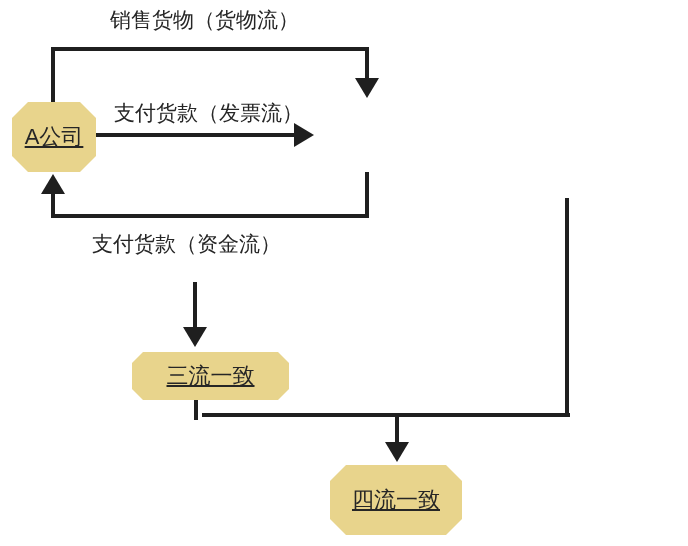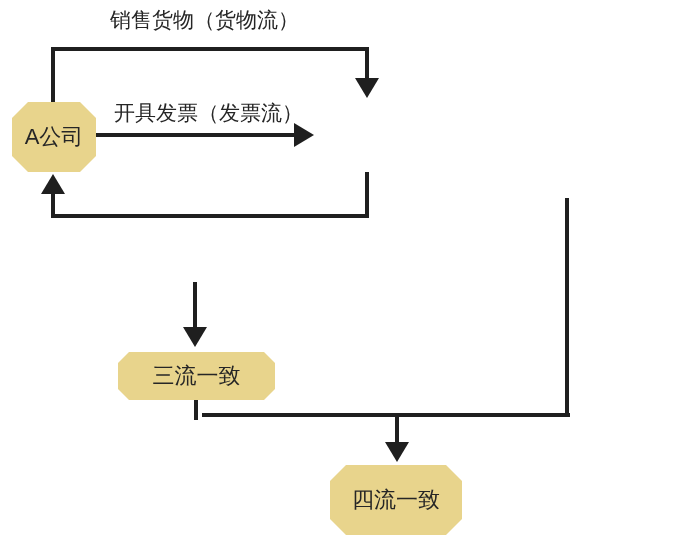--- a/index.html
+++ b/index.html
@@ -29,20 +29,21 @@
     position: absolute;
     background: var(--node-fill);
     display: flex;
     align-items: center;
     justify-content: center;
     color: var(--text);
     font-size: 22px;
     clip-path: polygon(16px 0, calc(100% - 16px) 0, 100% 16px,
                        100% calc(100% - 16px), calc(100% - 16px) 100%,
                        16px 100%, 0 calc(100% - 16px), 0 16px);
+    text-decoration: underline;
   }
   .node.chamfer-small {
     clip-path: polygon(11px 0, calc(100% - 11px) 0, 100% 11px,
                        100% calc(100% - 11px), calc(100% - 11px) 100%,
                        11px 100%, 0 calc(100% - 11px), 0 11px);
   }
   .seg { position: absolute; background: var(--line); }
   .arrow { position: absolute; width: 0; height: 0; }
   .arrow-down {
     border-left: 12px solid transparent;
@@ -56,21 +57,21 @@
   }
   .arrow-right {
     border-top: 12px solid transparent;
     border-bottom: 12px solid transparent;
     border-left: 20px solid var(--line);
   }
 
   
   #node-company-a   { left: 12px;  top: 102px; width: 84px;  height: 70px; }
   #node-company-b   { left: 315px; top: 102px; width: 97px;  height: 70px; }
-  #node-three-flows { left: 118px; top: 352px; width: 157px; height: 48px; }
+  #node-three-flows { left: 132px; top: 352px; width: 157px; height: 48px; }
   #node-four-flows  { left: 330px; top: 465px; width: 132px; height: 70px; }
 
   
   #label-goods-flow   { left: 110px; top: 6px;   }
   #label-invoice-flow { left: 114px; top: 99px;  }
   #label-payment-flow { left: 92px;  top: 230px; }
   #label-contract     { left: 489px; top: 144px; }
 
   
   #goods-seg-left    { left: 51px;  top: 47px;  width: 4px;   height: 55px; }
@@ -98,21 +99,22 @@
   #contract-seg        { left: 565px; top: 198px; width: 4px;   height: 219px;}
   #four-seg            { left: 395px; top: 415px; width: 4px;   height: 28px; }
   #four-arrowhead      { left: 385px; top: 442px; }
 </style>
 </head>
 <body>
 
 <div class="canvas">
 
   <div class="edge-label" id="label-goods-flow">销售货物（货物流）</div>
-  <div class="edge-label" id="label-invoice-flow">开具发票（发票流）</div>
+  <div class="edge-label" id="label-invoice-flow">支付货款（发票流）</div>
+  <div class="edge-label" id="label-payment-flow">支付货款（资金流）</div>
 
   <div class="seg" id="goods-seg-left"></div>
   <div class="seg" id="goods-seg-top"></div>
   <div class="seg" id="goods-seg-right"></div>
   <div class="arrow arrow-down" id="goods-arrowhead"></div>
 
   <div class="seg" id="invoice-seg"></div>
   <div class="arrow arrow-right" id="invoice-arrowhead"></div>
 
   <div class="seg" id="payment-seg-right"></div>

